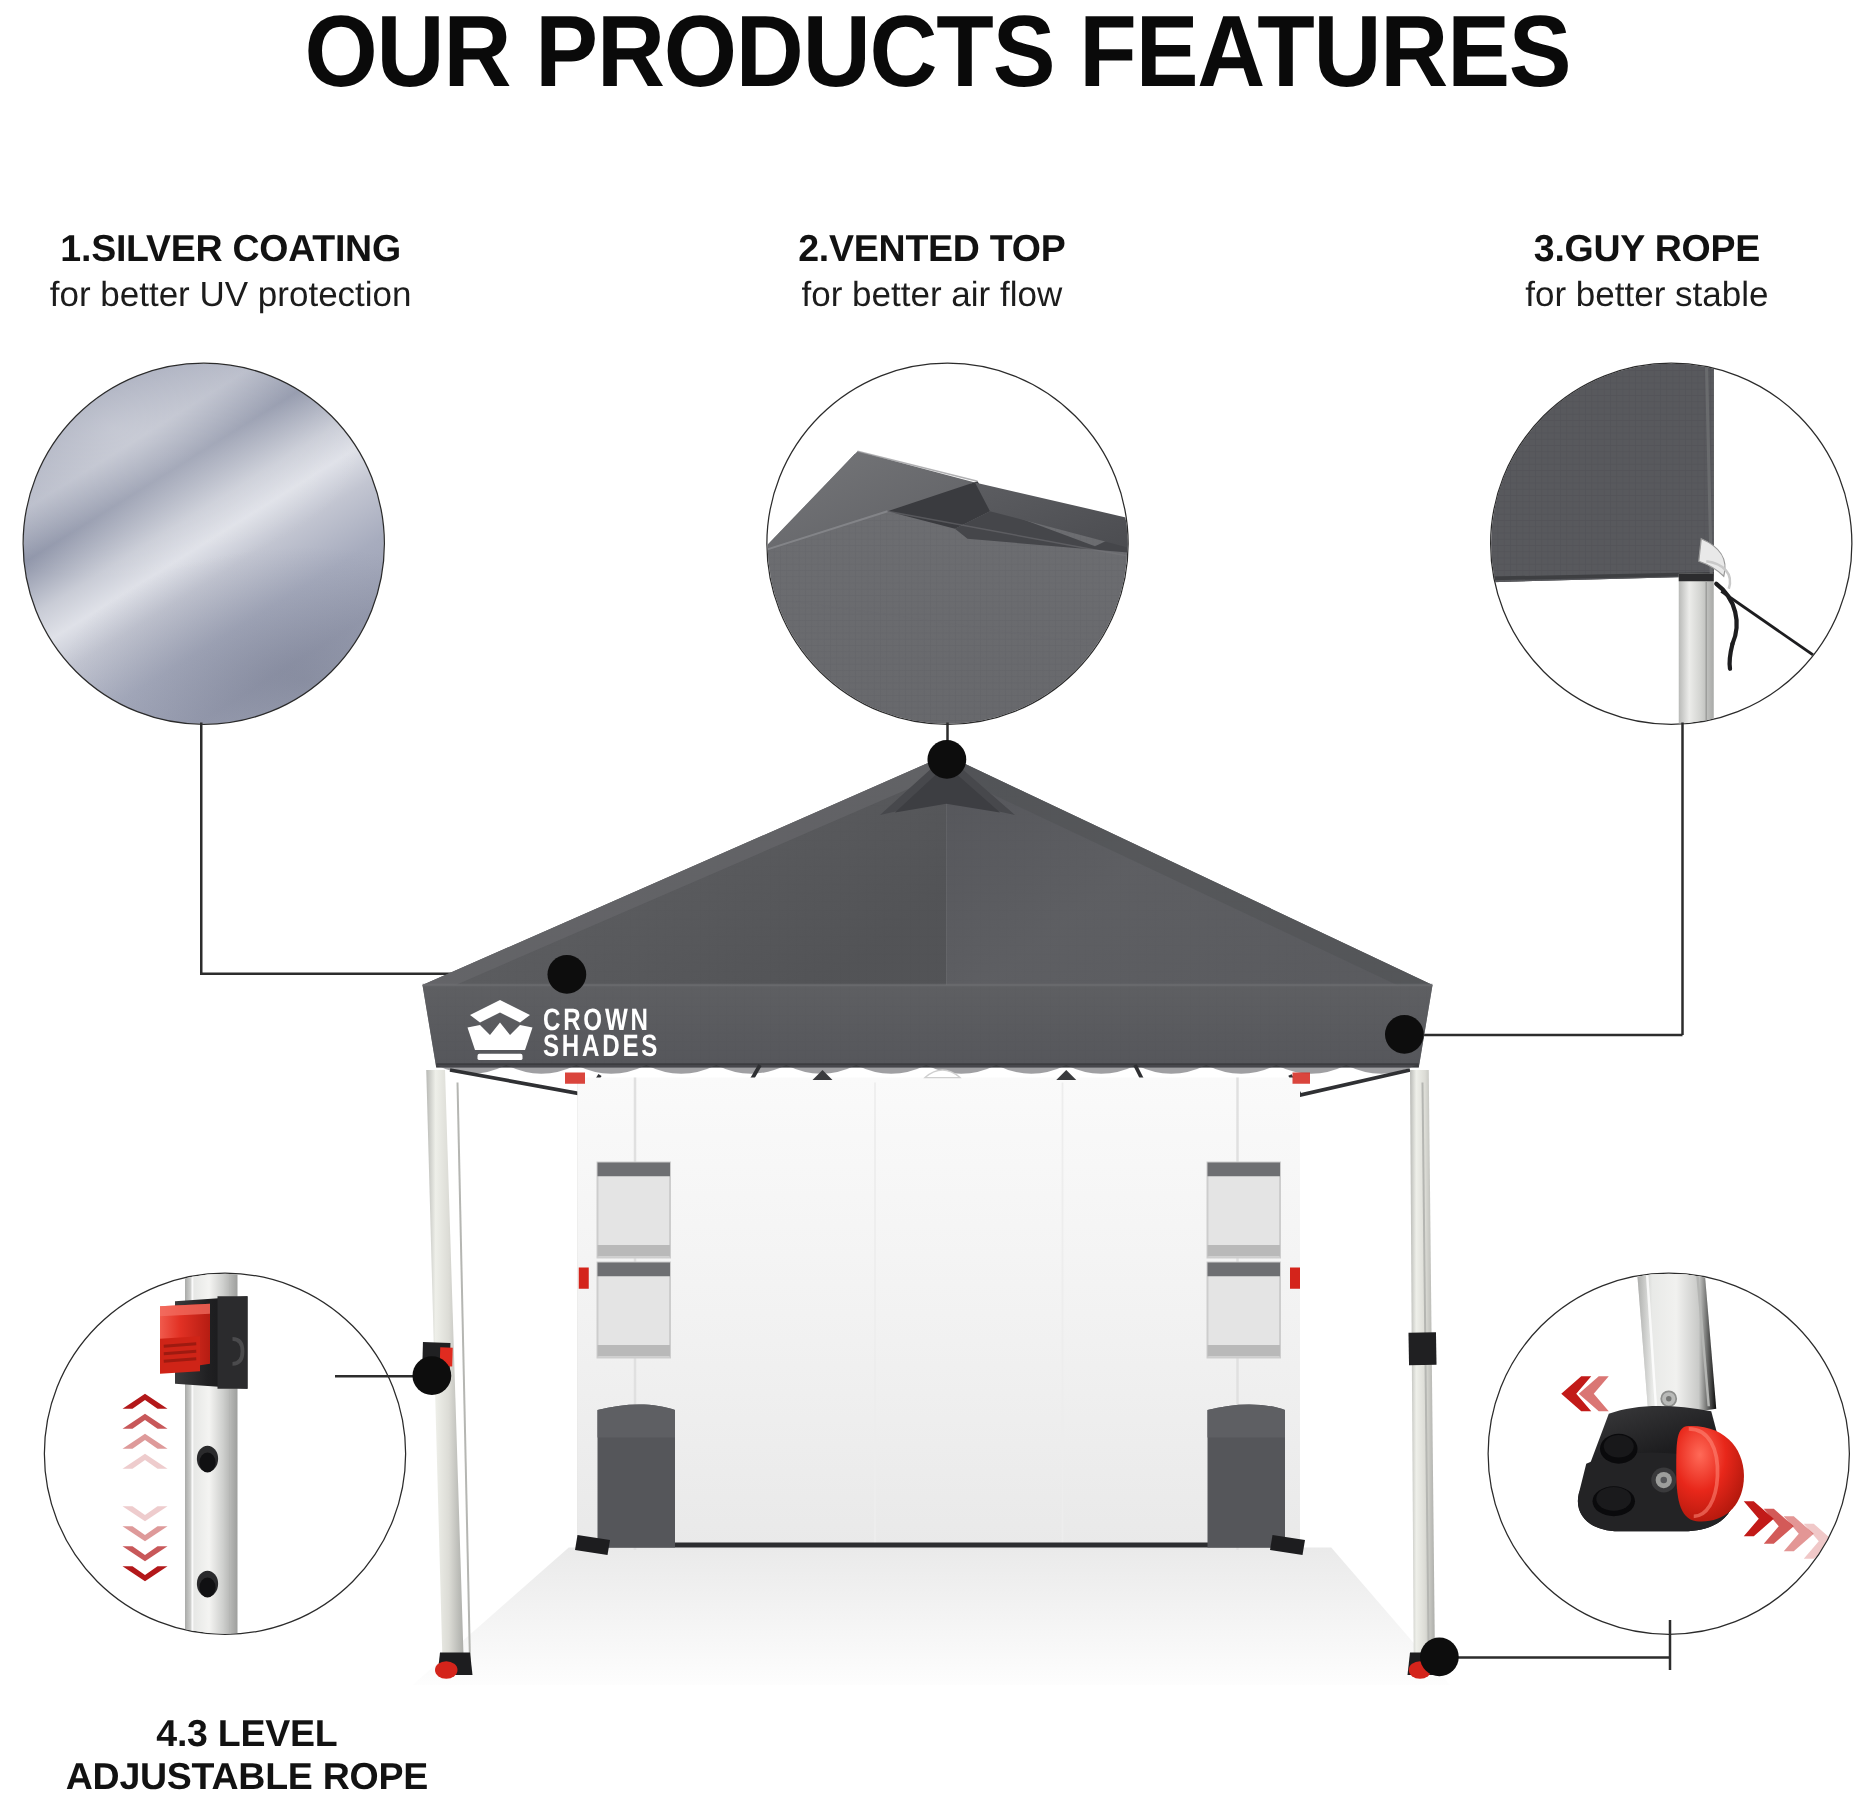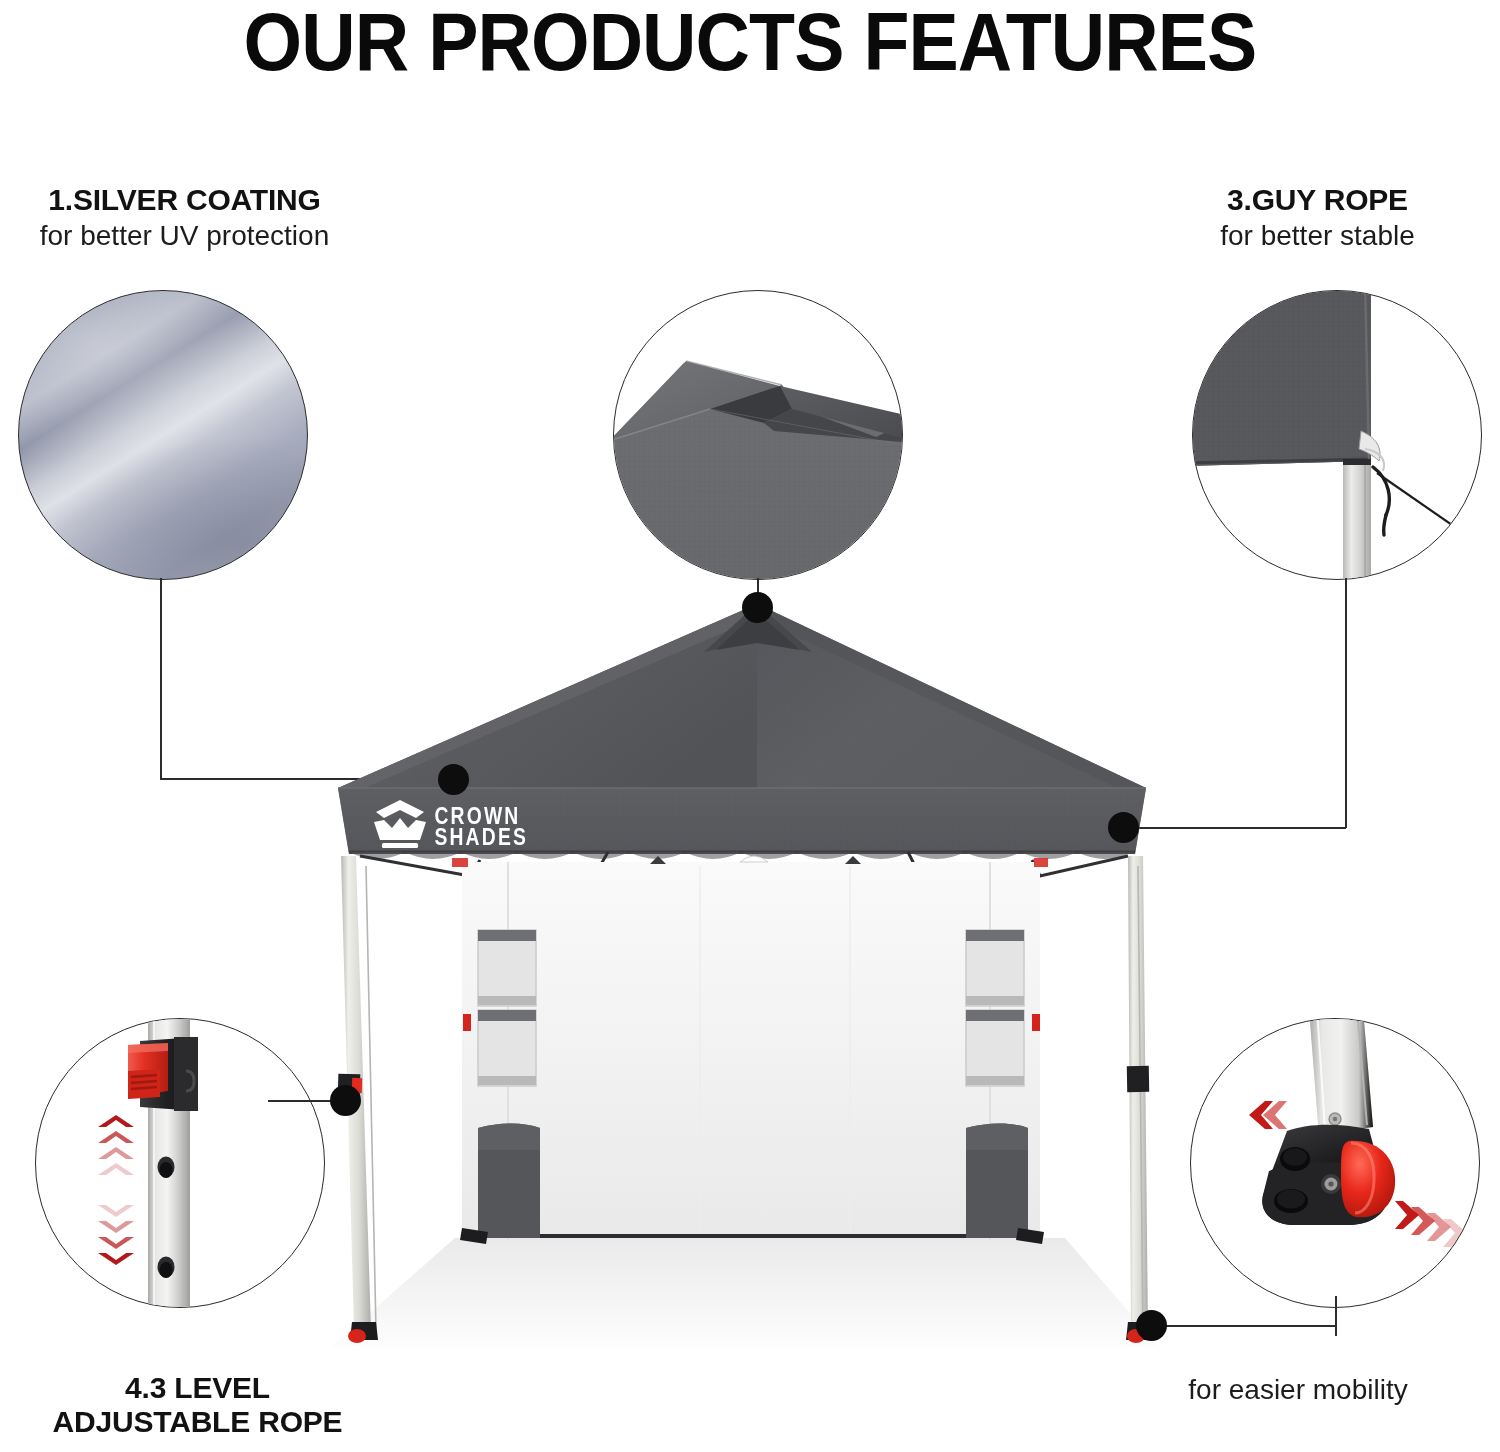--- a/index.html
+++ b/index.html
@@ -141,33 +141,36 @@
 
 <div id="page">
 
   <div class="page-title">OUR PRODUCTS FEATURES</div>
 
   <div class="feat-label" id="label-1">
     <div class="feat-title">1.SILVER COATING</div>
     <div class="feat-sub">for better UV protection</div>
   </div>
 
+  <div class="feat-label" id="label-2">
+    <div class="feat-title">2.VENTED TOP</div>
+    <div class="feat-sub">for better air flow</div>
+  </div>
 
   <div class="feat-label" id="label-3">
     <div class="feat-title">3.GUY ROPE</div>
     <div class="feat-sub">for better stable</div>
   </div>
 
   <div class="feat-label" id="label-4">
     <div class="feat-title">4.3 LEVEL</div>
     <div class="feat-title">ADJUSTABLE ROPE</div>
   </div>
 
   <div class="feat-label" id="label-5">
-    <div class="feat-sub">for easier mobility</div>
   </div>
 
   <div class="callout" id="circle-silver">
     <div class="sheen"></div>
   </div>
 
   <div class="callout" id="circle-vent">
     <svg viewBox="0 0 290 290" width="290" height="290">
       <defs>
         <pattern id="ripstopA" width="5" height="5" patternUnits="userSpaceOnUse">

